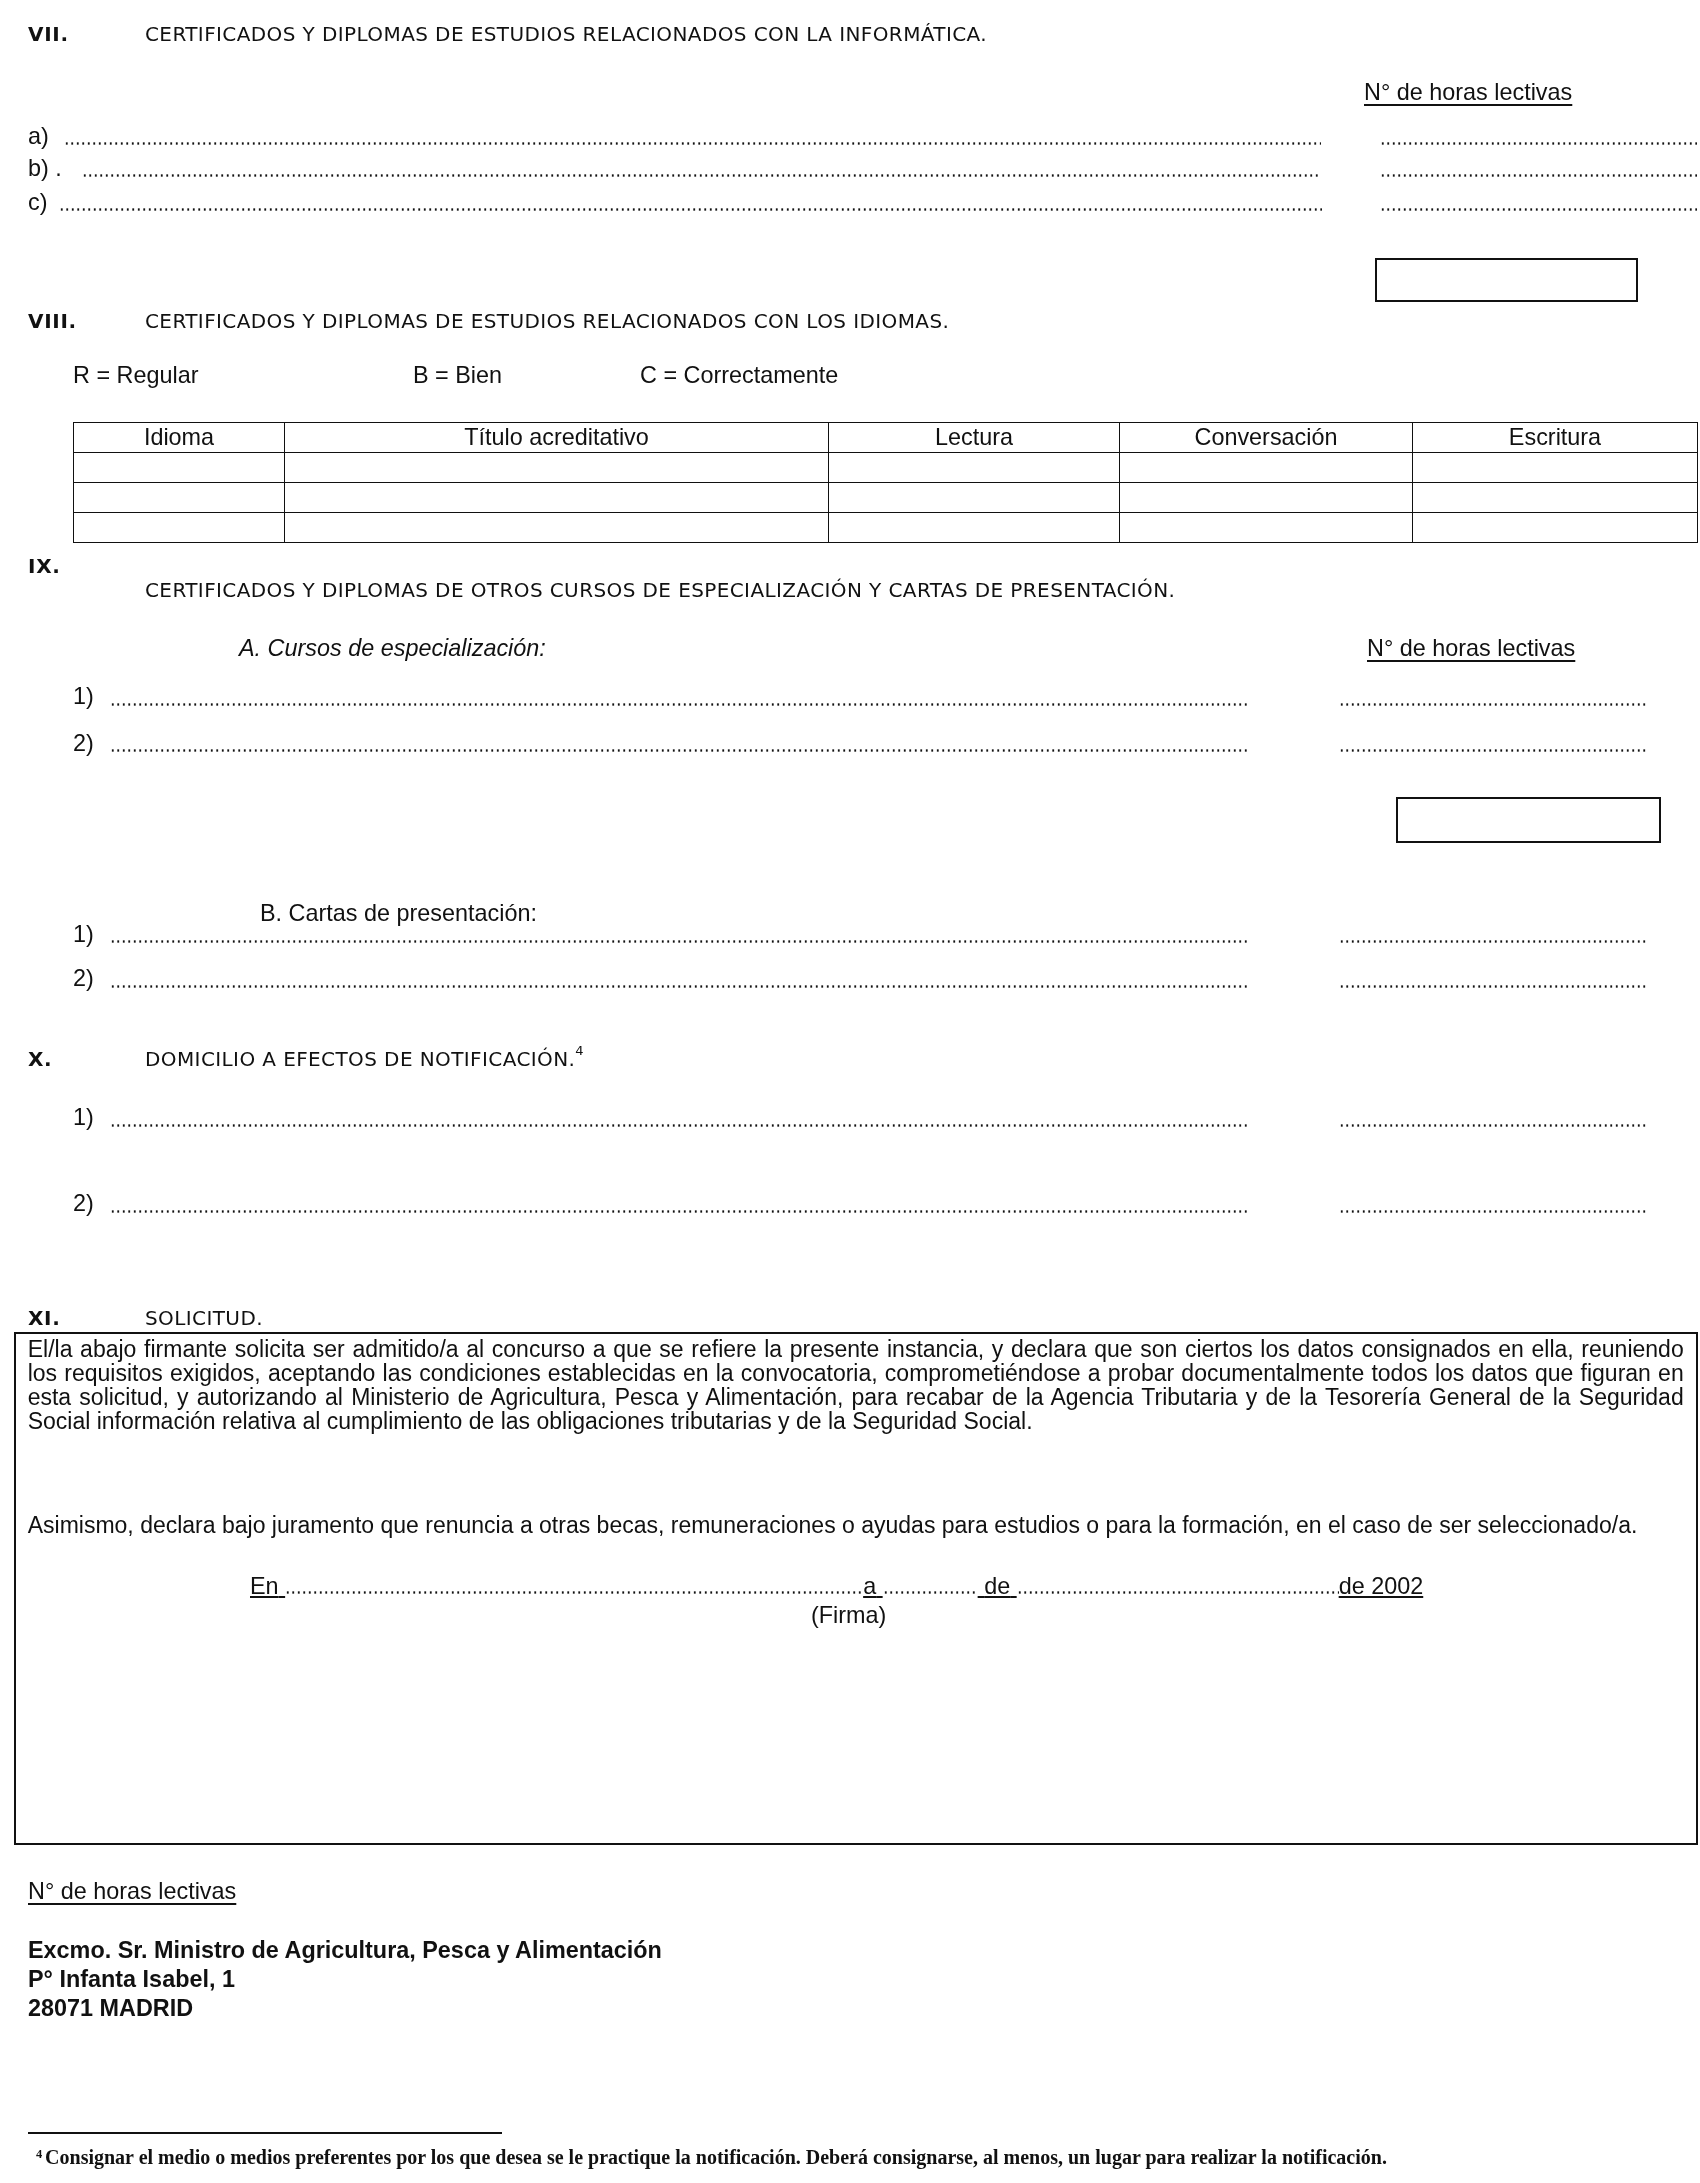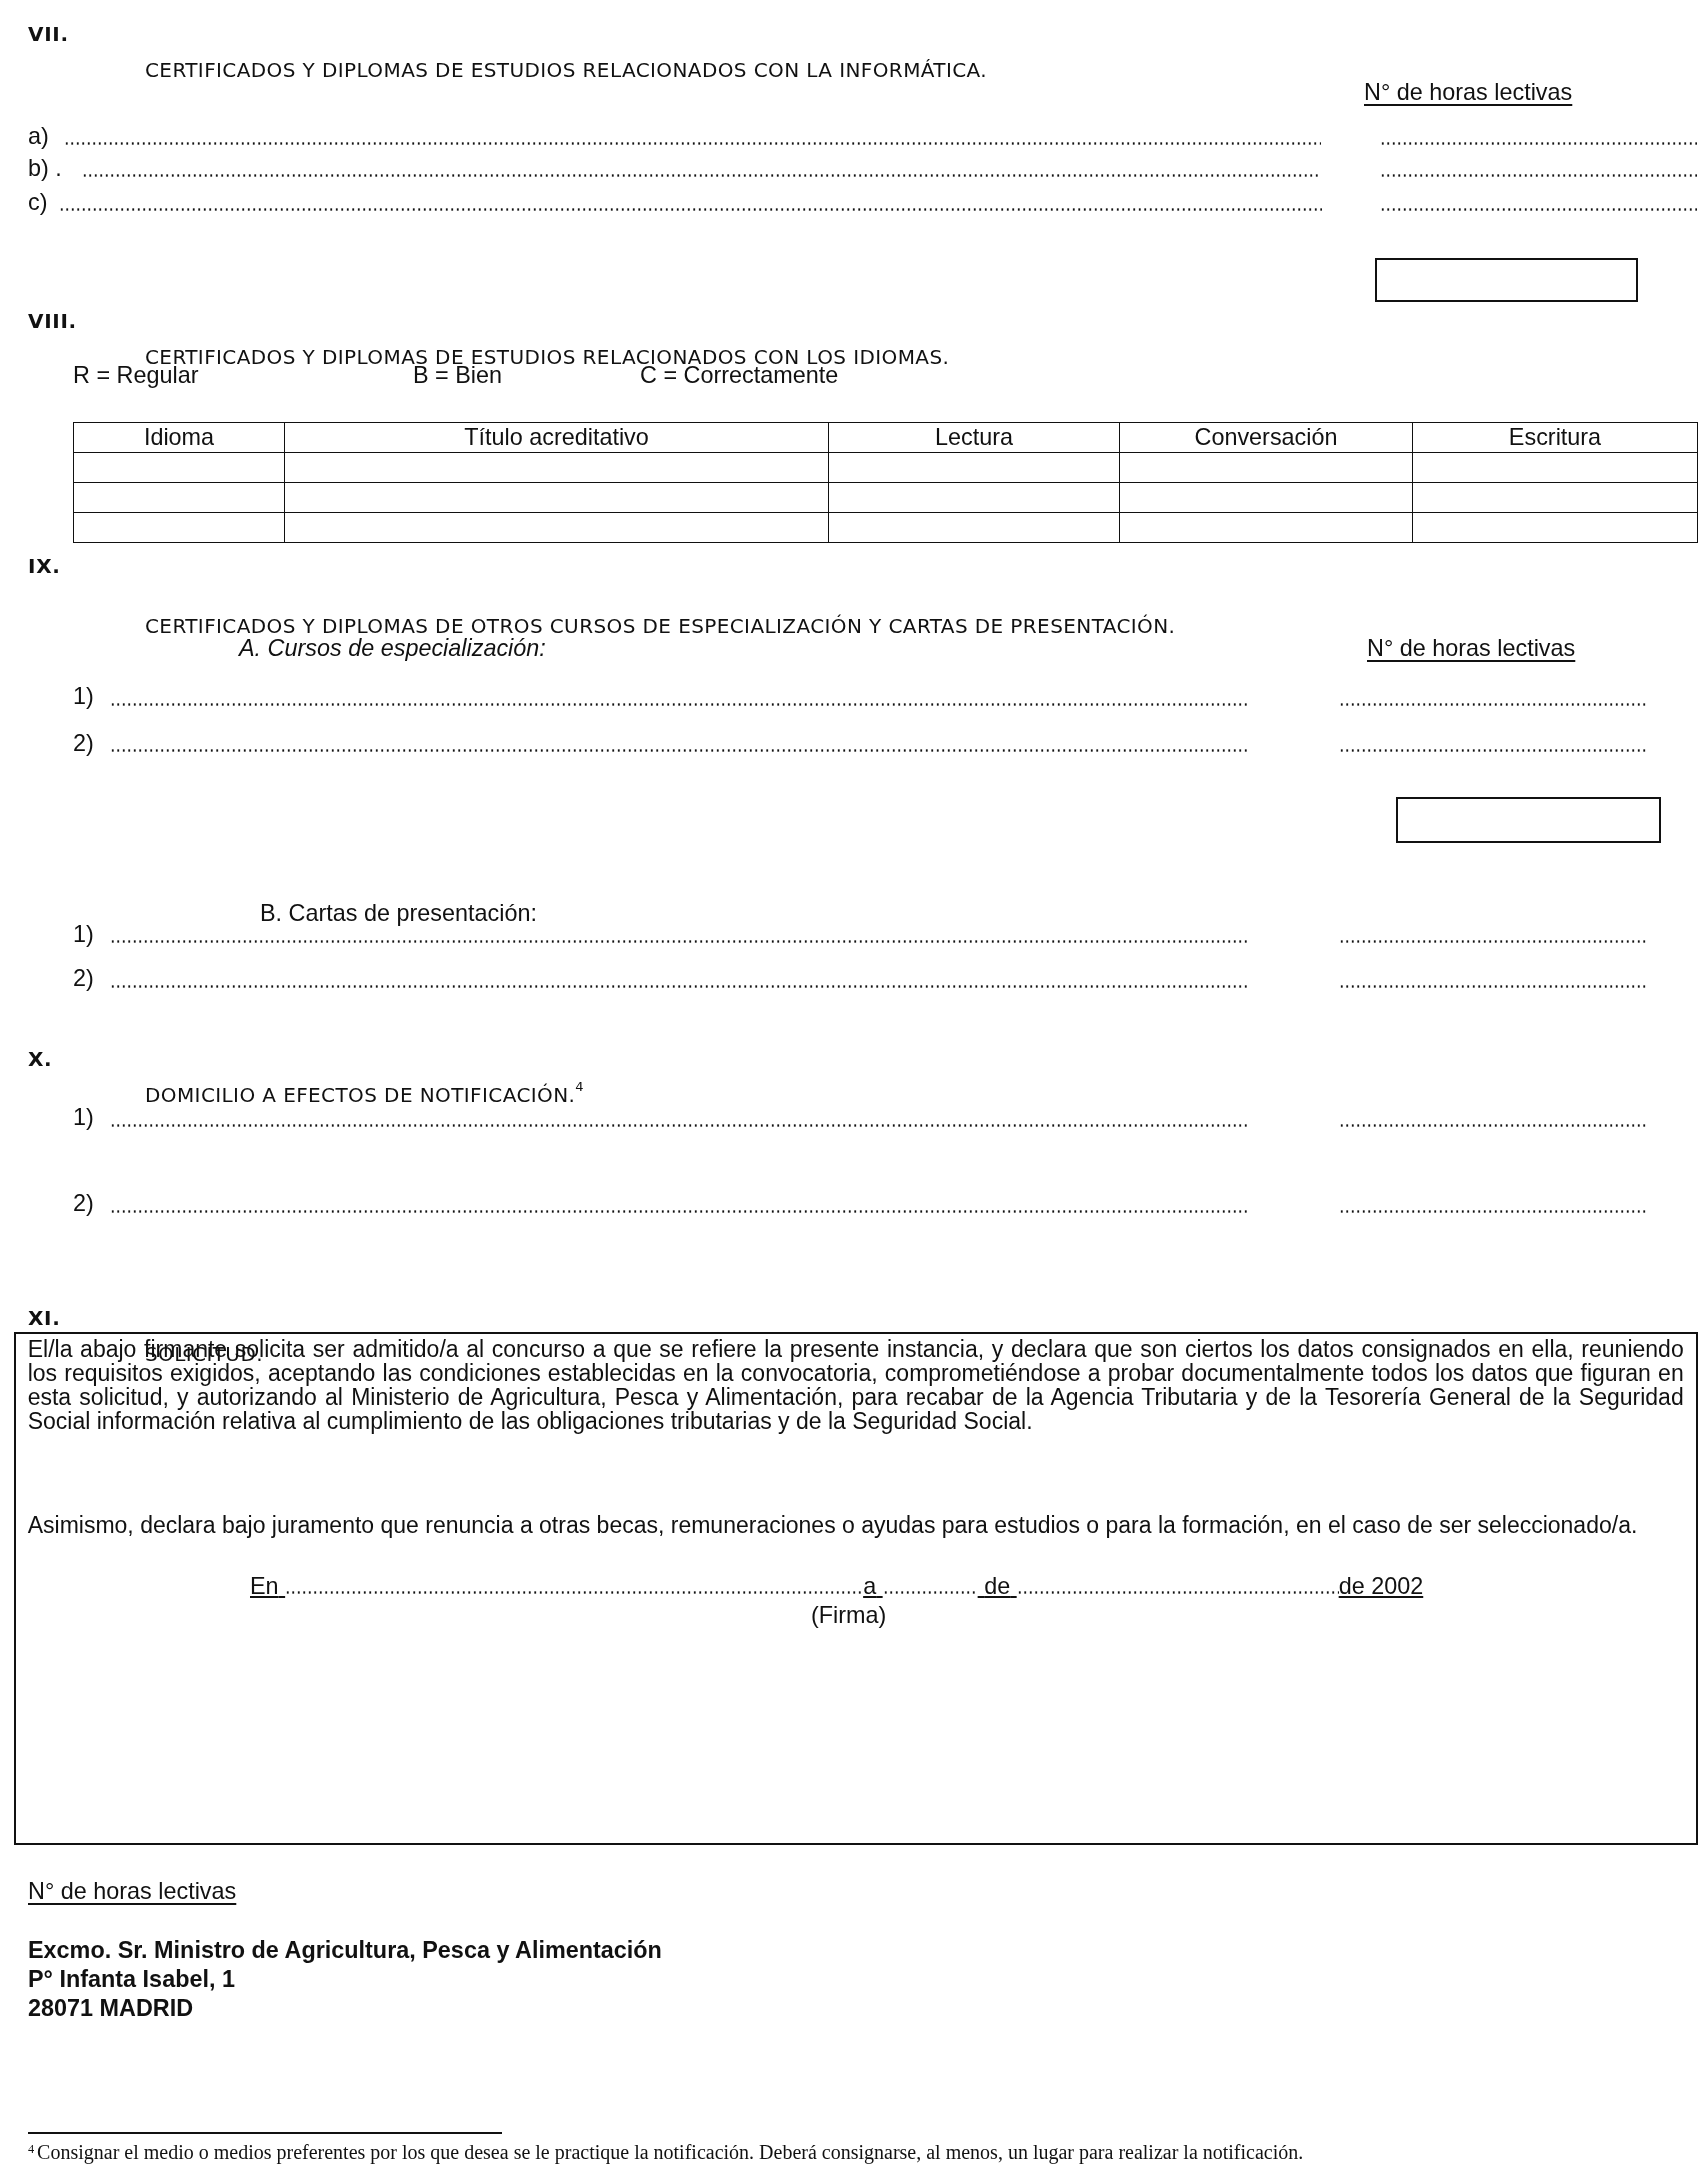--- a/index.html
+++ b/index.html
@@ -1,33 +1,33 @@
 <!DOCTYPE html>
 <html style="font-size:11.7px"><head>
 <meta charset="utf-8">
 <style>
   html, body { margin:0; padding:0; background:#ffffff; }
   body { width:1701px; height:2183px; position:relative; overflow:hidden; color:#111; font-family:"Liberation Sans", sans-serif; }
   .abs { position:absolute; white-space:nowrap; }
   .sec-num { font-family:"DejaVu Sans", sans-serif; font-weight:bold; font-size:20px; letter-spacing:0.7px; }
-  .sec-title { font-family:"DejaVu Sans", sans-serif; font-size:20px; letter-spacing:0.4px;margin-top:36px; }
+  .sec-title { font-family:"DejaVu Sans", sans-serif; font-size:20px; letter-spacing:0.4px; }
   .txt { font-size:23.4px; }
   .underline { text-decoration:underline; text-underline-offset:3.7px; }
   .dots { position:absolute; height:2.9px; background-image:radial-gradient(circle, #111 1px, transparent 1.2px); background-size:5.5px 2.9px; background-repeat:repeat-x; }
   .field-label { font-size:23.4px; }
   .box { position:absolute; border:2.2px solid #111; box-sizing:border-box; }
   table.lang { position:absolute; left:73px; top:422px; width:1623px; border-collapse:collapse; table-layout:fixed; }
   table.lang th, table.lang td { border:1.8px solid #111; padding:0; font-weight:normal; font-size:23.4px; text-align:center; }
   table.lang th { height:29px; line-height:29px; }
   table.lang td { height:29px; }
   .sol-box { position:absolute; left:14px; top:1332px; width:1684px; height:513px; border:2.2px solid #111; box-sizing:border-box; }
   .para { position:absolute; left:11.7px; width:1656px; font-size:23px; line-height:24px; text-align:justify; white-space:normal; }
   .bold { font-weight:bold; }
   .rule { position:absolute; left:28px; top:2132px; width:474px; height:2.2px; background:#111; }
-  .foot { position:absolute; left:28px; font-family:"Liberation Serif", serif; font-weight:normal; font-size:20px; line-height:22px; white-space:normal; width:1654px; }
+  .foot { position:absolute; left:36px; font-family:"Liberation Serif", serif; font-weight:bold; font-size:20px; line-height:32px; white-space:normal; width:1654px; }
   .foot sup { font-size:12.4px; vertical-align:top; position:relative; top:-2.9px; margin-right:2.9px; }
   .label-sup { font-size:13px; vertical-align:top; position:relative; top:-4.4px; }
 </style>
 </head>
 <body>
 
 <div class="abs sec-num" style="left:28px; top:22px;">VII.</div>
 <div class="abs sec-title" style="left:145px; top:22px;">CERTIFICADOS Y DIPLOMAS DE ESTUDIOS RELACIONADOS CON LA INFORMÁTICA.</div>
 <div class="abs txt underline" style="left:1364px; top:79px;">N° de horas lectivas</div>
 

